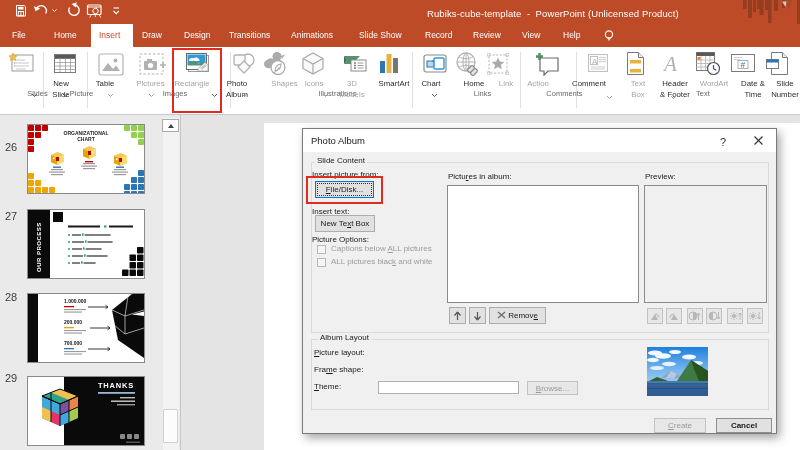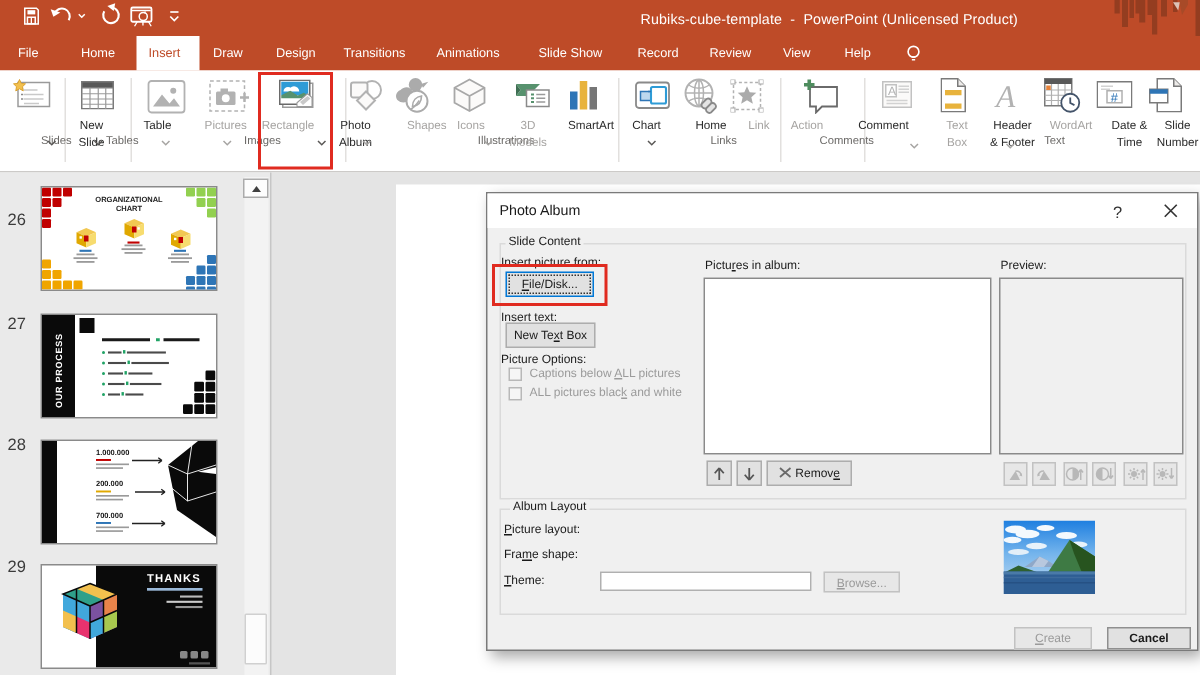--- a/index.html
+++ b/index.html
@@ -15,21 +15,21 @@
 .glabel { position:absolute; top:42px; font-size:7.5px; color:#6a6866; text-align:center;margin-left:16px; }
 .rlabel { position:absolute; font-size:7.8px; color:#2b2b2b; text-align:center; line-height:1.35;margin-left:40px; }
 .rlabel.dis { color:#a6a4a2; }
 
 #content { position:absolute; left:0; top:115px; width:800px; height:335px; background:#E4E4E4; }
 #panel { position:absolute; left:0; top:115px; width:181px; height:335px; background:#EAEAEA; border-right:1px solid #C6C6C6; }
 .snum { position:absolute; font-size:11px; color:#3b3b3b; }
 .thumb { position:absolute; left:27px; width:118px; height:70px; background:#fff; border:1px solid #8a8a8a; }
 #slidearea { position:absolute; left:264px; top:123px; width:536px; height:327px; background:#fff; }
 
-#dlg { position:absolute; left:324px; top:128px; width:475px; height:306px; background:#F0F0F0; border:1px solid #7a7a7a; box-shadow:3px 4px 9px rgba(0,0,0,0.35); }
+#dlg { position:absolute; left:302px; top:128px; width:475px; height:306px; background:#F0F0F0; border:1px solid #7a7a7a; box-shadow:3px 4px 9px rgba(0,0,0,0.35); }
 #dlgtitle { position:absolute; left:0; top:0; width:473px; height:23px; background:#fff; }
 #dlgtitle span { position:absolute; left:8px; top:6px; font-size:9.5px; color:#1a1a1a; }
 .fieldset { position:absolute; border:1px solid #DADADA; }
 .legend { position:absolute; font-size:8px; color:#1a1a1a; background:#F0F0F0; padding:0 2px; }
 .dtext { position:absolute; font-size:8px; color:#1a1a1a; }
 .dtext.dis { color:#9b9b9b; }
 .btn { position:absolute; background:#E1E1E1; border:1px solid #ADADAD; font-size:8px; color:#1a1a1a; text-align:center; font-family:"Liberation Sans", sans-serif; }
 .btn.dis { background:#E7E7E7; border-color:#C2C2C2; color:#9a9a9a; }
 .combo { position:absolute; background:#fff; border:1px solid #707070; height:12px; font-size:8px; color:#1a1a1a; }
 .combo .ct { position:absolute; left:4px; top:1px; }
@@ -105,21 +105,21 @@
 <div id="ribbon">
 
  <div class="gsep" style="left:43px"></div>
  <div class="gsep" style="left:87px"></div>
  <div class="gsep" style="left:230px"></div>
  <div class="gsep" style="left:412px"></div>
  <div class="gsep" style="left:520px"></div>
  <div class="gsep" style="left:576px"></div>
 
  <div class="glabel" style="left:0;width:43px">Slides</div>
- <div class="glabel" style="left:44px;width:43px">Tables</div>
+ <div class="glabel" style="left:44px;width:43px">Picture</div>
  <div class="glabel" style="left:88px;width:142px">Images</div>
  <div class="glabel" style="left:231px;width:181px">Illustrations</div>
  <div class="glabel" style="left:413px;width:107px">Links</div>
  <div class="glabel" style="left:521px;width:55px">Comments</div>
  <div class="glabel" style="left:577px;width:220px">Text</div>
 
  <svg class="abs" style="left:7px;top:5px" width="28" height="21" viewBox="0 0 28 21">
   <rect x="5" y="3" width="21" height="16" fill="#fff" stroke="#9a9a9a" stroke-width="1"></rect>
   <path d="M9 8 h9 M9 11 h13 M9 14 h13 M9 17 h10" stroke="#c9c9c9" stroke-width="1"></path>
   <path d="M7 7.5 h1.5 M7 11 h1.5 M7 14 h1.5" stroke="#8a8a8a" stroke-width="1"></path>

